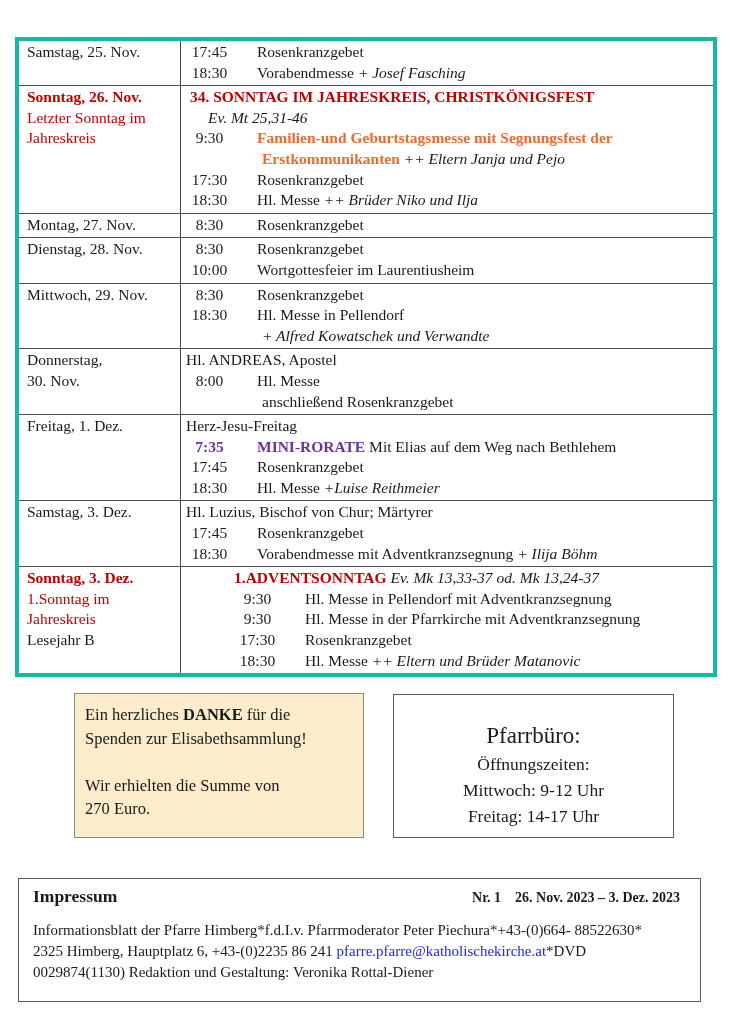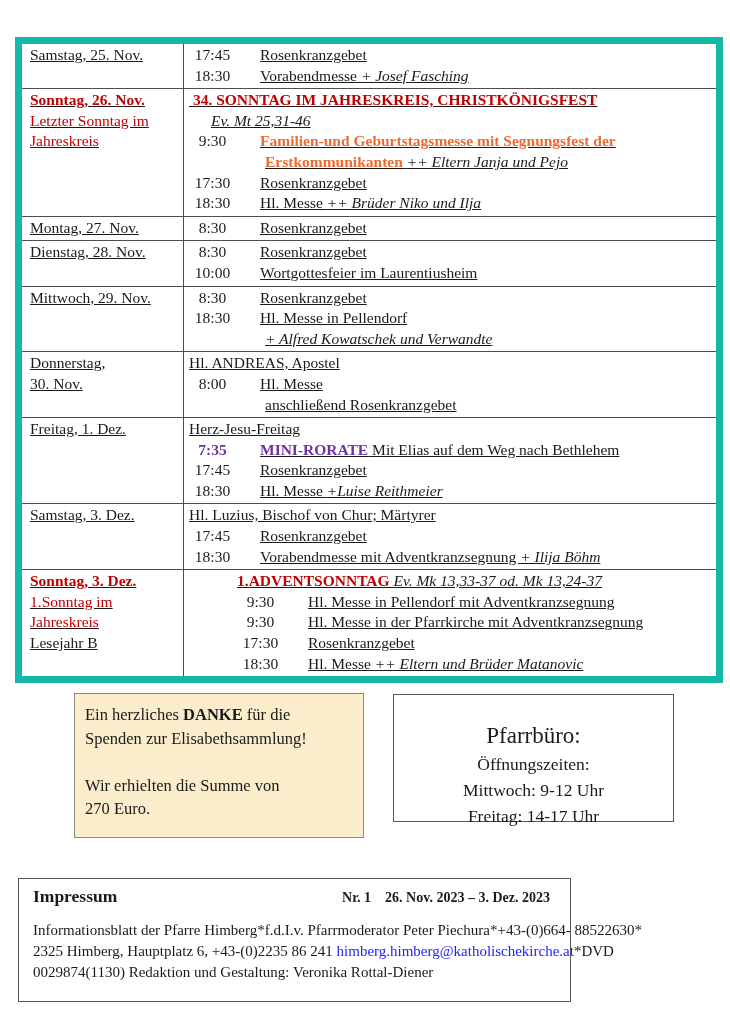--- a/index.html
+++ b/index.html
@@ -4,21 +4,21 @@
 <style>
   html,body{margin:0;padding:0;}
   body{
     width:730px;height:1012px;position:relative;background:#ffffff;
     font-family:"Liberation Serif","DejaVu Serif",serif;
     color:#1a1a1a;overflow:hidden;
   }
   
   .schedule{
     position:absolute;left:15px;top:37px;width:694px;
-    border:7px solid #14b8a6;background:#fff;text-decoration:underline;
+    border:4px solid #14b8a6;background:#fff;
   }
   .trow{display:flex;border-bottom:1px solid #4d4d4d;}
   .trow:last-child{border-bottom:none;gap:48px;}
   .dcell{
     width:162px;flex:0 0 162px;border-right:1px solid #4d4d4d;
     padding:1px 4px 2px 8px;box-sizing:border-box;
   }
   .ccell{flex:1;padding:1px 4px 2px 5px;box-sizing:border-box;}
   .line,.dline{font-size:15.5px;line-height:20.6px;white-space:pre;}
   .time{display:inline-block;width:47px;text-align:center;margin-right:24px;}
@@ -34,29 +34,29 @@
   .s-link{color:var(--link);}
   
   .thanks-box{
     position:absolute;left:74px;top:693px;width:290px;height:145px;
     background:var(--beige);border:1px solid #8a8a7d;box-sizing:border-box;
     padding:9px 10px 0 10px;
   }
   .thanks-box .line{font-size:16.5px;line-height:23.5px;white-space:pre;}
   
   .office-box{
-    position:absolute;left:393px;top:694px;width:281px;height:128px;
+    position:absolute;left:393px;top:694px;width:281px;height:144px;
     background:#fff;border:1px solid #595959;box-sizing:border-box;
     text-align:center;padding-top:25px;
   }
   .office-title{font-size:23px;line-height:31px;}
   .office-line{font-size:17.5px;line-height:26px;}
   
   .impressum{
-    position:absolute;left:18px;top:878px;width:553px;height:124px;
+    position:absolute;left:18px;top:878px;width:683px;height:124px;
     border:1px solid #595959;box-sizing:border-box;padding:7px 20px 0 14px;
   }
   .imp-head{display:flex;justify-content:space-between;align-items:baseline;}
   .imp-title{font-weight:bold;font-size:17.5px;}
   .imp-issue{font-weight:bold;font-size:14px;white-space:pre;}
   .imp-gap{display:inline-block;width:14px;}
   .imp-body{margin-top:13px;}
   .imp-body .line{font-size:15px;line-height:21px;white-space:pre;}
 </style>
 </head>
@@ -182,16 +182,16 @@
     </div>
 </div>
 
 <div class="impressum">
   <div class="imp-head">
     <span class="imp-title">Impressum</span>
     <span class="imp-issue"><span>Nr. 1</span><span class="imp-gap"></span><span>26. Nov. 2023 – 3. Dez. 2023</span></span>
   </div>
   <div class="imp-body" id="imp-body">
       <div class="line"><span class="s-plain">Informationsblatt der Pfarre Himberg*f.d.I.v. Pfarrmoderator Peter Piechura*+43-(0)664- 88522630*</span></div>
-      <div class="line"><span class="s-plain">2325 Himberg, Hauptplatz 6, +43-(0)2235 86 241 </span><span class="s-link">himberg.himberg@katholischekirche.at</span><span class="s-plain">*DVD</span></div>
+      <div class="line"><span class="s-plain">2325 Himberg, Hauptplatz 6, +43-(0)2235 86 241 </span><span class="s-link">pfarre.pfarre@katholischekirche.at</span><span class="s-plain">*DVD</span></div>
       <div class="line"><span class="s-plain">0029874(1130) Redaktion und Gestaltung: Veronika Rottal-Diener</span></div>
     </div>
 </div>
 
 </body></html>

